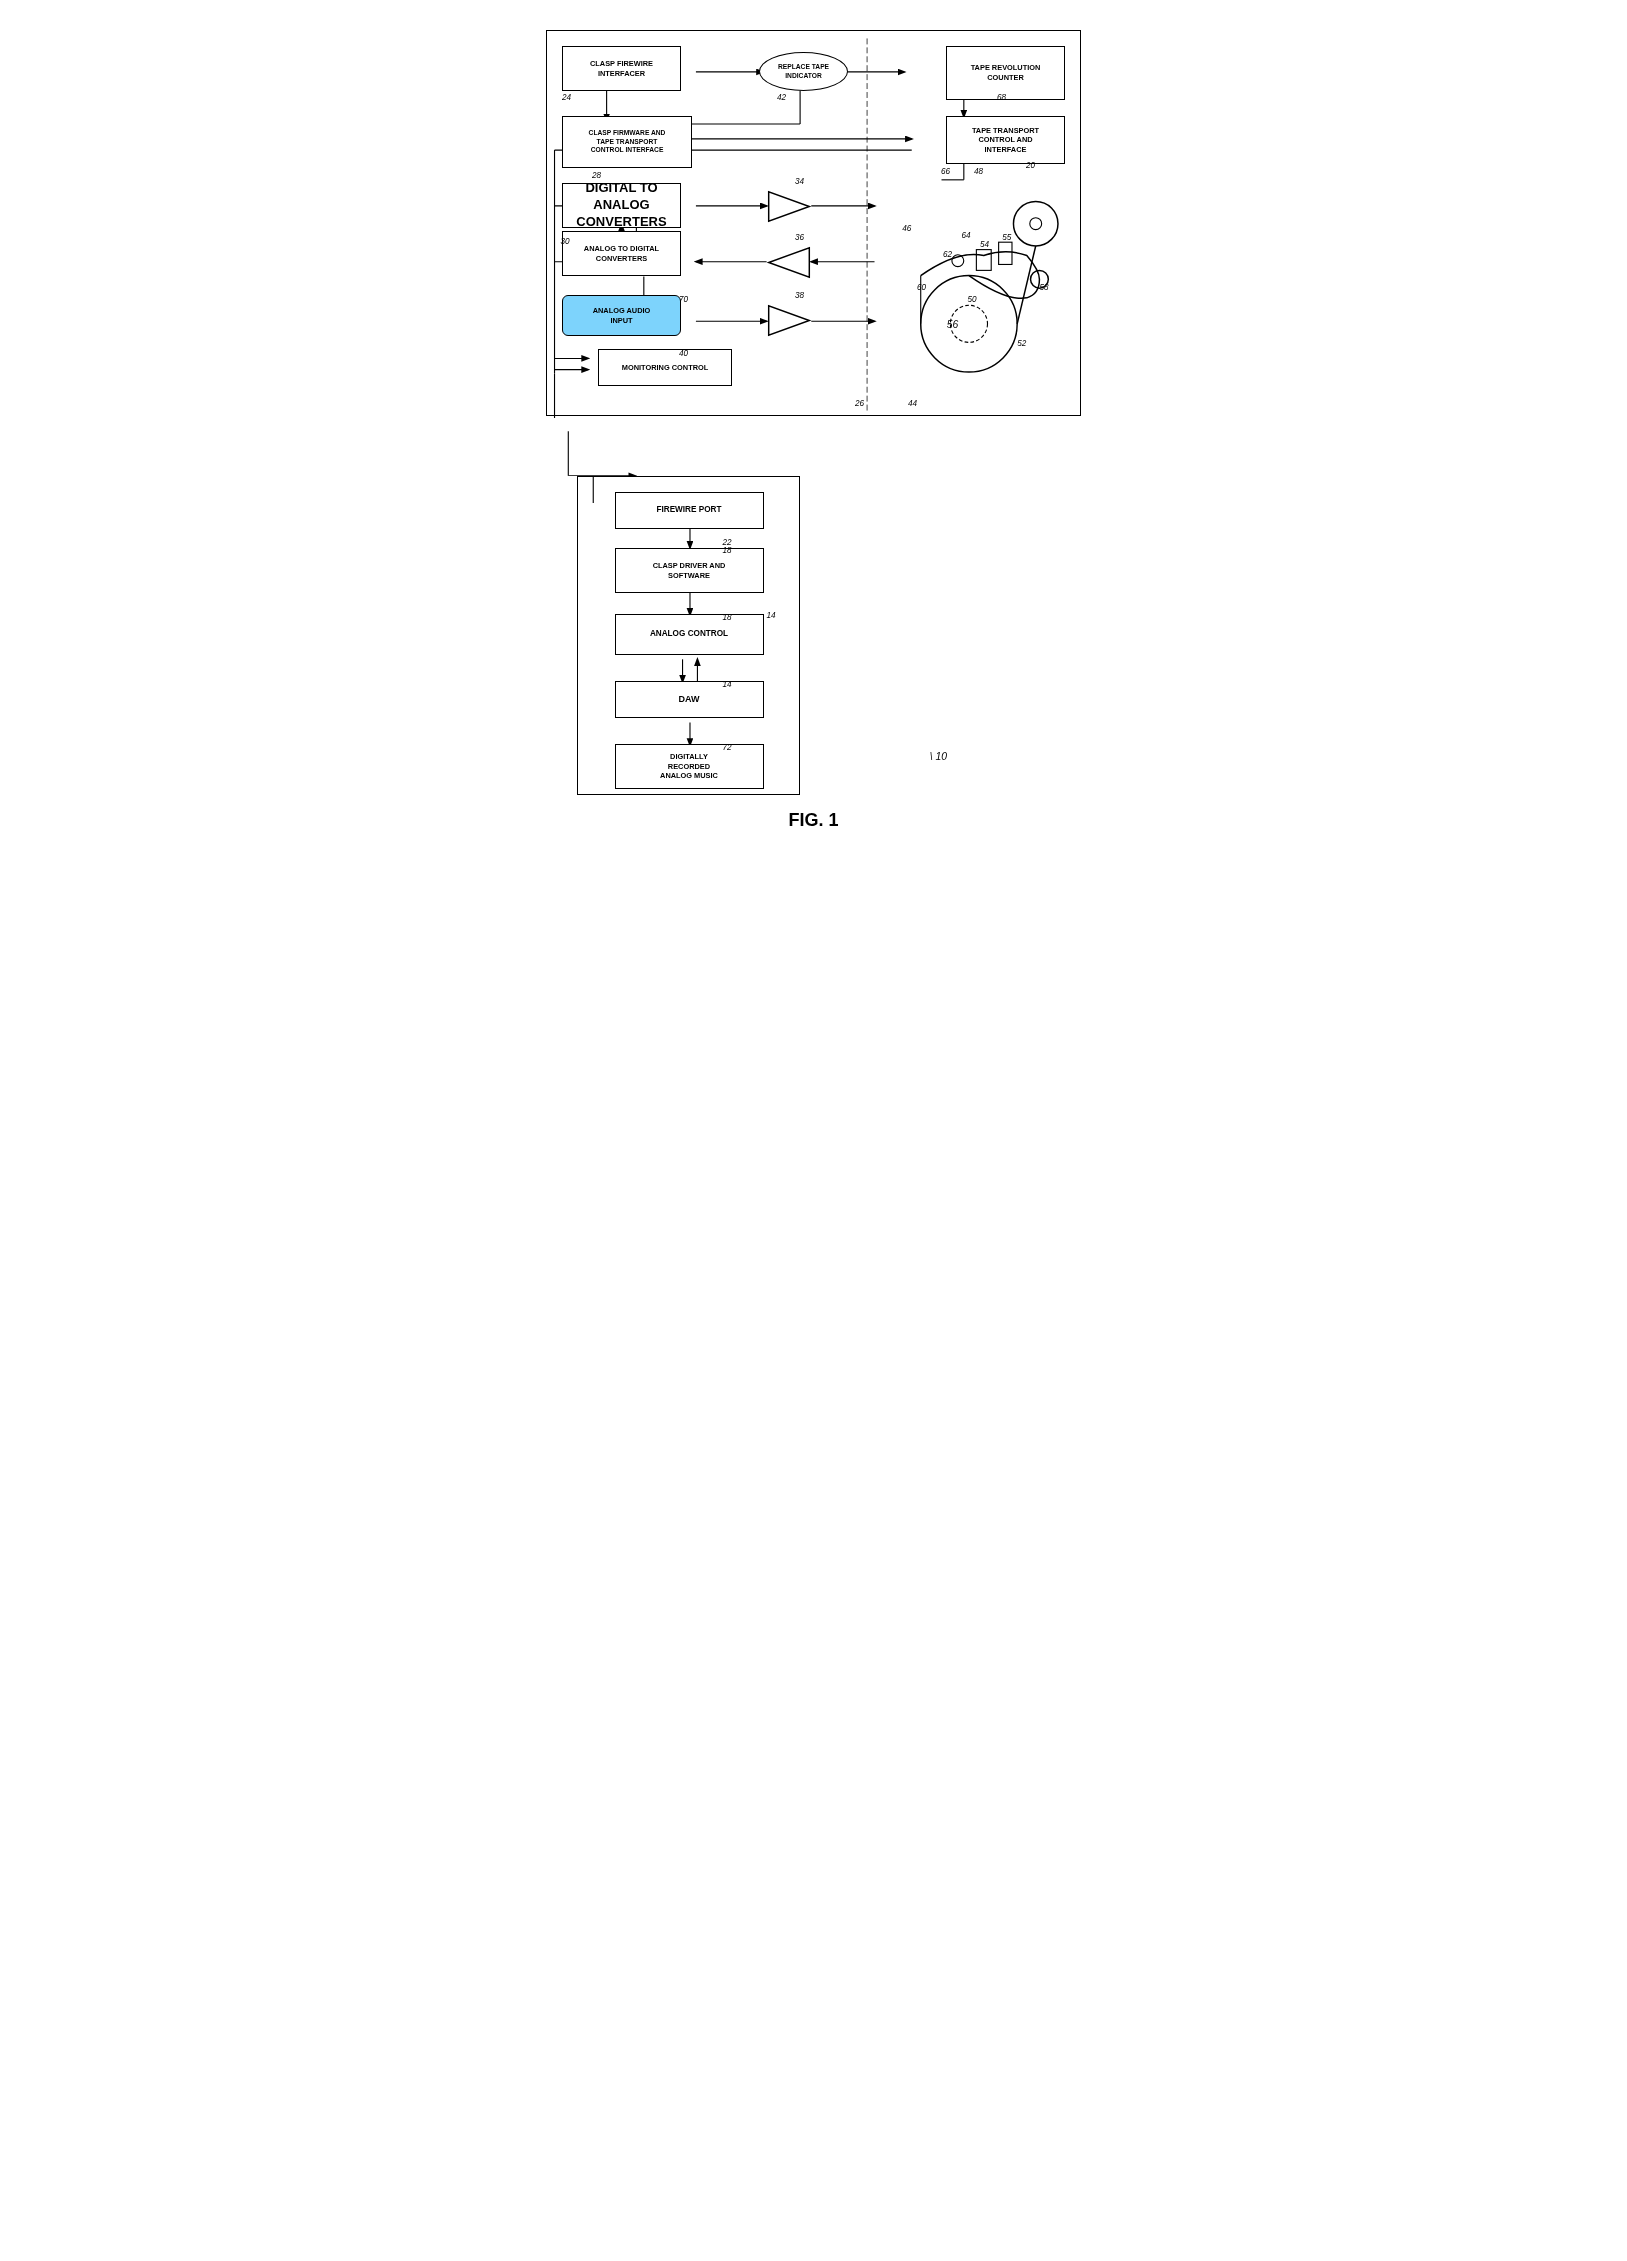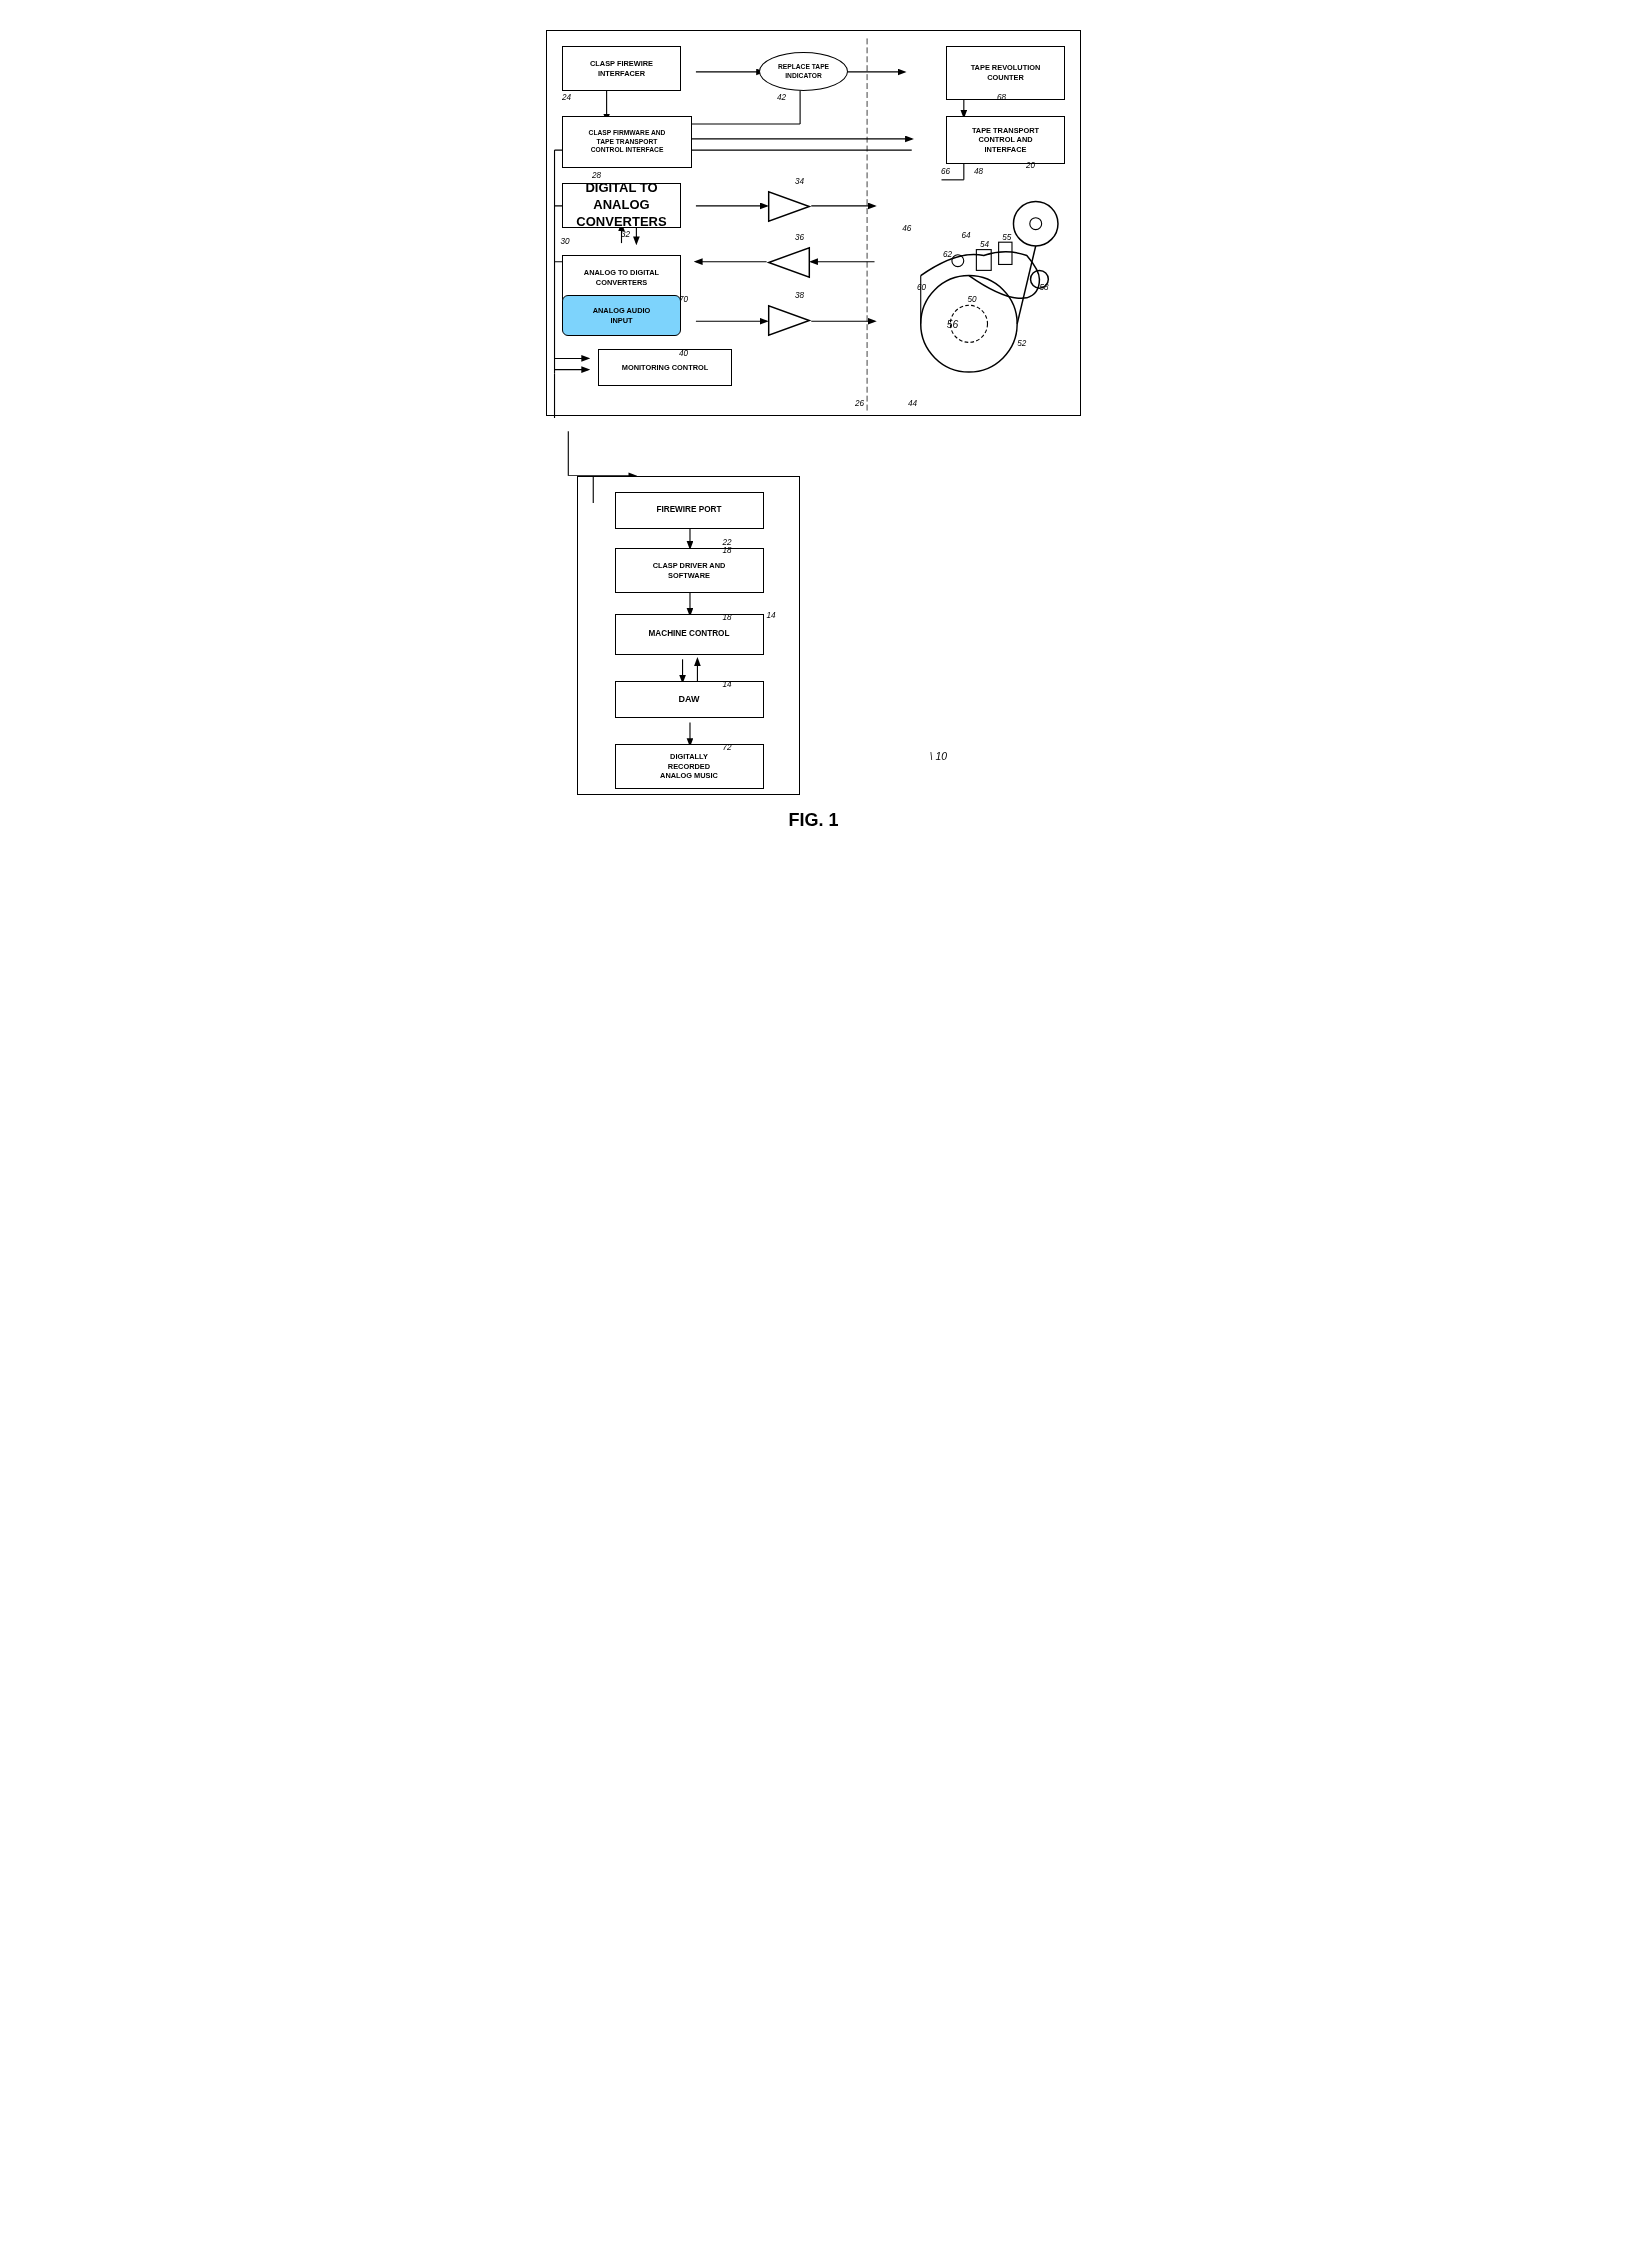--- a/index.html
+++ b/index.html
@@ -176,21 +176,21 @@
         <span>TAPE TRANSPORT<br>CONTROL AND<br>INTERFACE</span>
       </div>
       <span class="ref-label" style="right:97px;top:136px;">48</span>
       <span class="ref-label" style="right:130px;top:136px;">66</span>
 
       <div class="block-box" style="left:15px;top:152px;width:119px;height:45px;font-size:13px;">
         <span>DIGITAL TO ANALOG<br>CONVERTERS</span>
       </div>
       <span class="ref-label" style="left:74px;top:199px;">32</span>
 
-      <div class="block-box" style="left:15px;top:224px;width:119px;height:45px;font-size:7.4px;">
+      <div class="block-box" style="left:15px;top:200px;width:119px;height:45px;font-size:7.4px;">
         <span>ANALOG TO DIGITAL<br>CONVERTERS</span>
       </div>
       <span class="ref-label" style="left:13.4px;top:206px;">30</span>
 
       <div class="wavy-border-box" style="left:15px;top:264px;width:119px;height:41px;font-size:7.4px;">
         <span>ANALOG AUDIO<br>INPUT</span>
       </div>
       <span class="ref-label" style="left:132px;top:264px;">70</span>
 
       <div class="block-box" style="left:15px;top:318px;width:134px;height:37px;font-size:7.4px;margin-left:36px;">
@@ -291,21 +291,21 @@
       </div>
       <span class="ref-label" style="left:145px;top:13.4px;margin-top:48px;">22</span>
       <span class="ref-label" style="left:189px;top:134px;">14</span>
 
       <div class="block-box" style="left:37px;top:71px;width:149px;height:45px;font-size:7.4px;">
         <span>CLASP DRIVER AND<br>SOFTWARE</span>
       </div>
       <span class="ref-label" style="left:145px;top:69px;">18</span>
 
       <div class="block-box" style="left:37px;top:137px;width:149px;height:41px;font-size:8.2px;">
-        <span>MACHINE CONTROL</span>
+        <span>ANALOG CONTROL</span>
       </div>
       <span class="ref-label" style="left:145px;top:136px;">18</span>
 
       <div class="block-box" style="left:37px;top:204px;width:149px;height:37px;font-size:9px;">
         <span>DAW</span>
       </div>
       <span class="ref-label" style="left:145px;top:203px;">14</span>
 
       <div class="block-box" style="left:37px;top:267px;width:149px;height:45px;font-size:7.4px;">
         <span>DIGITALLY<br>RECORDED<br>ANALOG MUSIC</span>

